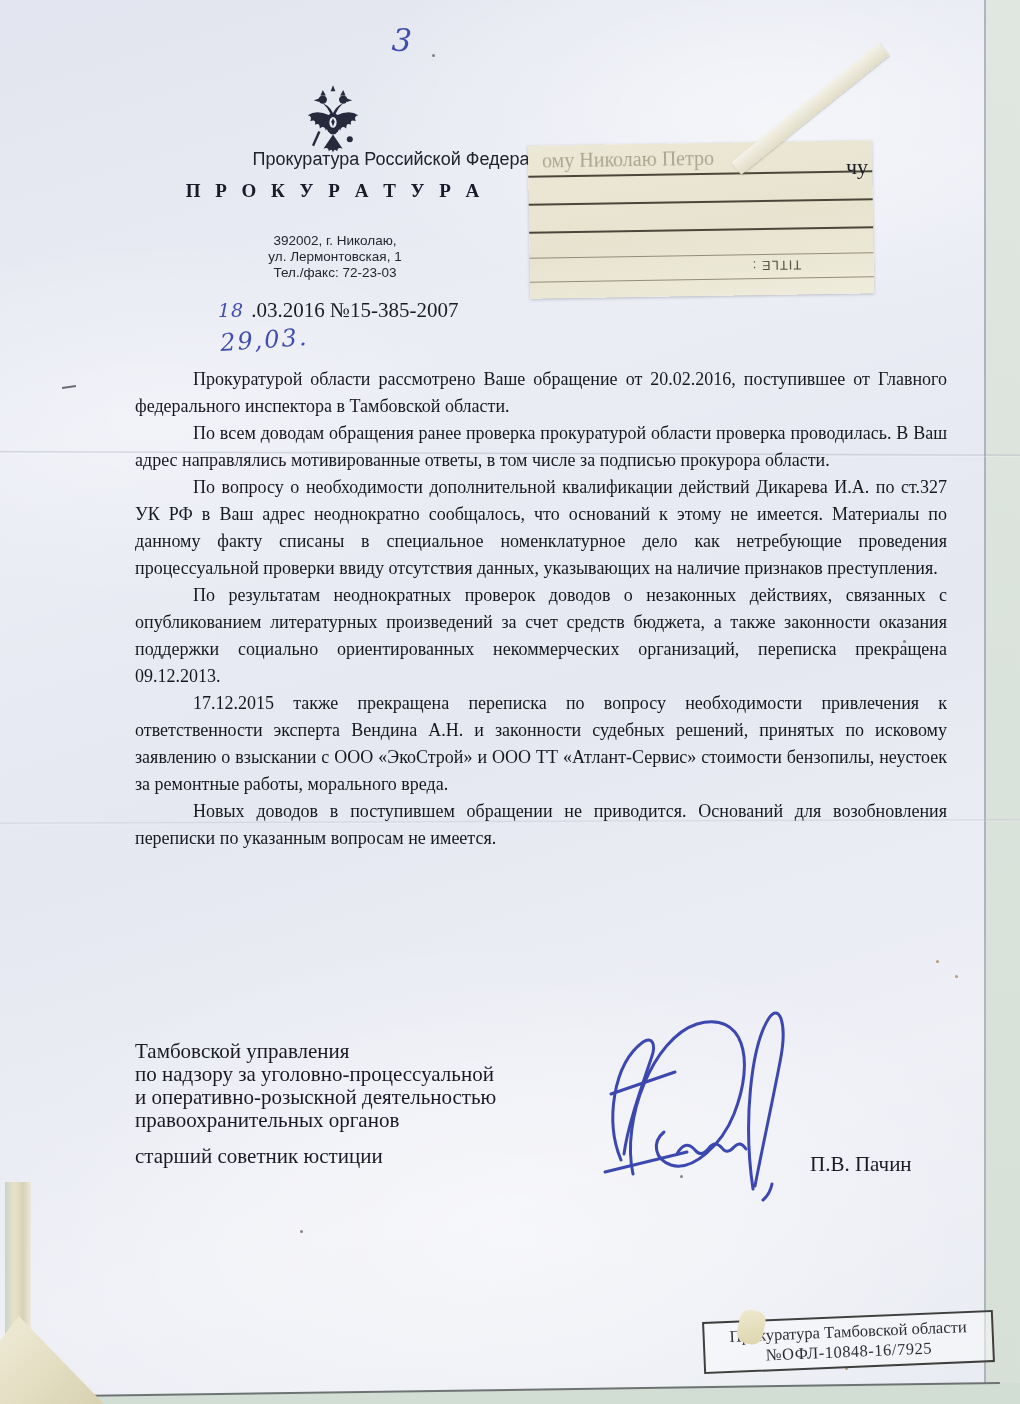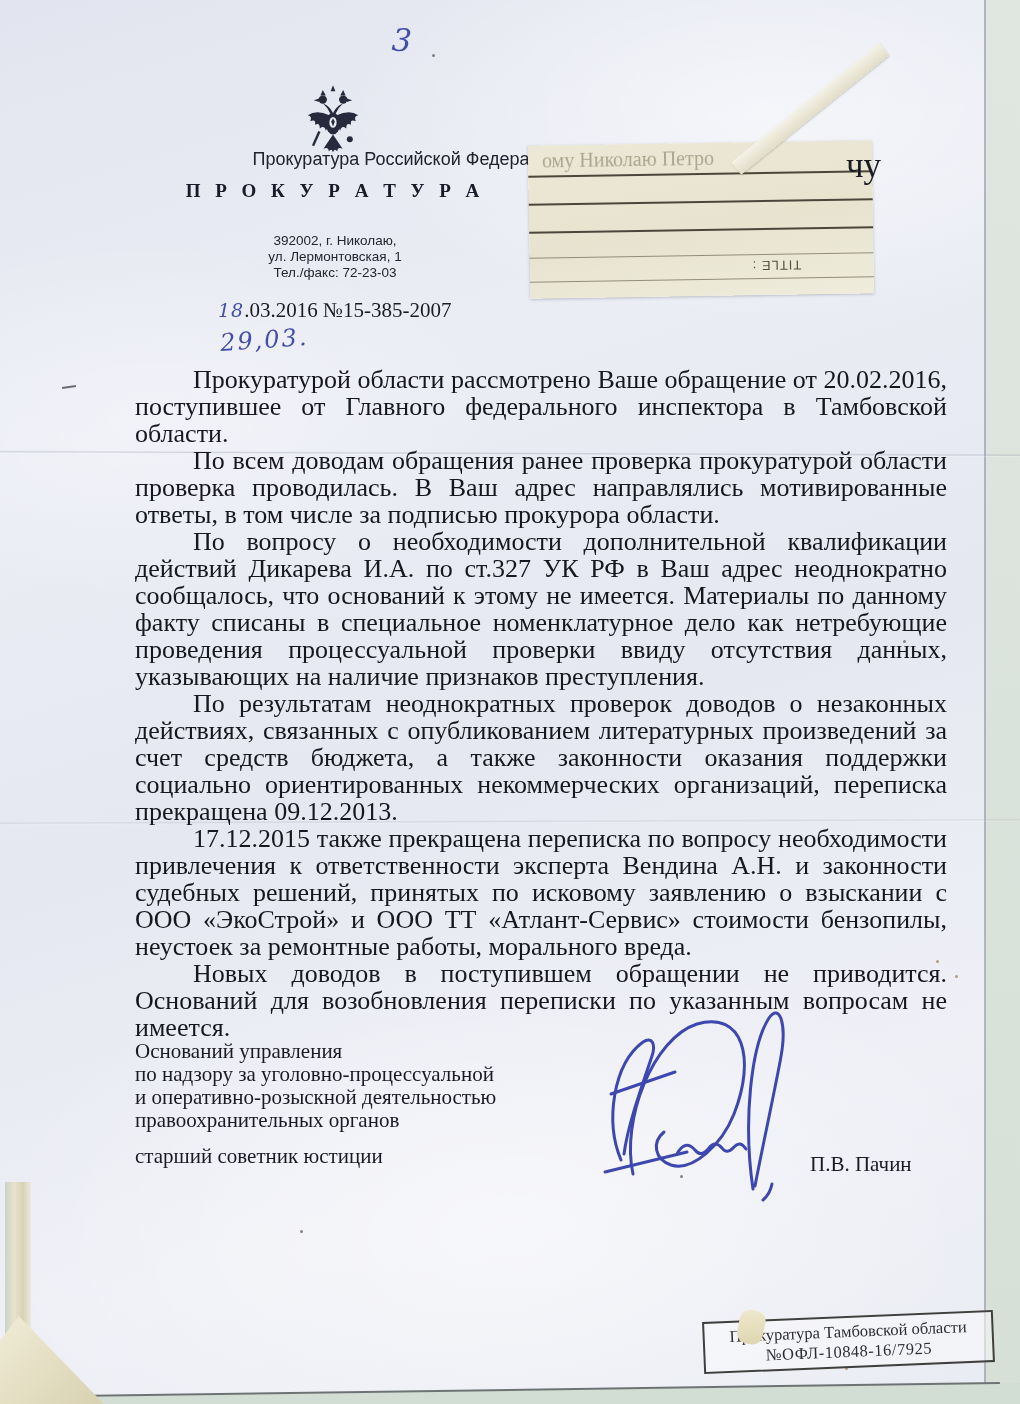--- a/index.html
+++ b/index.html
@@ -25,35 +25,35 @@
   
   .emblem{left:303px;top:84px;width:60px;height:78px;}
   .org-federal{left:110px;top:149px;width:450px;text-align:right;font-family:"Liberation Sans",sans-serif;font-size:18px;color:#20222e;}
   .org-line1{left:110px;top:180px;width:450px;text-align:center;font-weight:bold;font-size:19px;letter-spacing:5px;color:#191b28;}
   .org-line2{left:110px;top:203px;width:450px;text-align:center;font-weight:bold;font-size:20px;letter-spacing:1.5px;color:#191b28;}
   .addr{left:110px;top:233px;width:450px;text-align:center;font-family:"Liberation Sans",sans-serif;font-size:13.5px;line-height:15.5px;color:#23252f;}
   
   .ref-line{left:218px;top:298px;font-size:21px;white-space:nowrap;}
   .hw{color:#424eae;font-family:"DejaVu Serif",serif;font-style:italic;}
   .hw-day{font-size:19px;letter-spacing:1px;}
-  .ref-printed{color:#1b1b24;}
+  .ref-printed{color:#1b1b24;margin-left:7px;}
   .hw-note{left:220px;top:326px;font-size:24px;transform:rotate(-4deg);letter-spacing:2px;}
   .hw-page-num{left:392px;top:22px;font-size:31px;transform:rotate(4deg);}
   
   .slip{left:529px;top:143px;width:344px;height:153px;transform:rotate(-0.9deg);
     background:linear-gradient(172deg,#ece8d6 0%,#e7e3cf 55%,#efecdc 100%);
     box-shadow:0 1px 3px rgba(90,95,110,.35);}
   .slip-line-dark{position:absolute;left:0;width:100%;height:2px;background:#4a463a;}
   .slip-line-light{position:absolute;left:0;width:100%;height:1px;background:#928d78;}
   .slip-cut{position:absolute;left:208px;top:18px;width:190px;height:16px;background:linear-gradient(180deg,#f4f2e8,#e2ddc8);transform:rotate(-38deg);transform-origin:left center;box-shadow:0 1px 2px rgba(100,100,90,.3);}
   .slip-bleed{position:absolute;left:14px;top:4px;width:320px;font-size:20px;color:rgba(118,112,82,.55);filter:blur(.6px);white-space:nowrap;overflow:hidden;}
   .slip-title{position:absolute;left:222px;top:116px;font-family:"Liberation Sans",sans-serif;font-size:13px;color:#55513f;transform:rotate(180deg);letter-spacing:1px;}
-  .addressee-frag{left:846px;top:146px;font-size:35px;color:#1b1b24;}
+  .addressee-frag{left:846px;top:154px;font-size:22px;color:#1b1b24;}
   
-  .body-text{left:135px;top:366px;width:812px;font-size:26px;line-height:27px;text-align:justify;color:#17171f;}
+  .body-text{left:135px;top:366px;width:812px;font-size:18px;line-height:27px;text-align:justify;color:#17171f;}
   .body-text p{margin:0;text-indent:58px;}
   
   .signoff{left:135px;top:1040px;width:480px;font-size:21px;line-height:23px;color:#1a1a23;}
   .signoff .gap{height:13px;}
   .signer{left:810px;top:1152px;font-size:21px;color:#1a1a23;}
   .sig-svg{left:593px;top:1002px;}
   
   .stamp{left:703px;top:1316px;width:287px;height:48px;transform:rotate(-2.4deg);border:2px solid #3f3f3e;
     background:rgba(250,250,252,.55);text-align:center;color:#2d2d34;}
   .stamp-l1{margin-top:4px;font-size:16.5px;}
@@ -137,21 +137,21 @@
   <div class="abs body-text">
     <p>Прокуратурой области рассмотрено Ваше обращение от 20.02.2016, поступившее от Главного федерального инспектора в Тамбовской области.</p>
     <p>По всем доводам обращения ранее проверка прокуратурой области проверка проводилась. В Ваш адрес направлялись мотивированные ответы, в том числе за подписью прокурора области.</p>
     <p>По вопросу о необходимости дополнительной квалификации действий Дикарева И.А. по ст.327 УК РФ в Ваш адрес неоднократно сообщалось, что оснований к этому не имеется. Материалы по данному факту списаны в специальное номенклатурное дело как нетребующие проведения процессуальной проверки ввиду отсутствия данных, указывающих на наличие признаков преступления.</p>
     <p>По результатам неоднократных проверок доводов о незаконных действиях, связанных с опубликованием литературных произведений за счет средств бюджета, а также законности оказания поддержки социально ориентированных некоммерческих организаций, переписка прекращена 09.12.2013.</p>
     <p>17.12.2015 также прекращена переписка по вопросу необходимости привлечения к ответственности эксперта Вендина А.Н. и законности судебных решений, принятых по исковому заявлению о взыскании с ООО «ЭкоСтрой» и ООО ТТ «Атлант-Сервис» стоимости бензопилы, неустоек за ремонтные работы, морального вреда.</p>
     <p>Новых доводов в поступившем обращении не приводится. Оснований для возобновления переписки по указанным вопросам не имеется.</p>
   </div>
 
   <div class="abs signoff">
-    <div>Оснований управления</div>
+    <div>Тамбовской управления</div>
     <div>по надзору за уголовно-процессуальной</div>
     <div>и оперативно-розыскной деятельностью</div>
     <div>правоохранительных органов</div>
     <div class="gap"></div>
     <div>старший советник юстиции</div>
   </div>
 
   <div class="abs sig-svg">
     <svg width="232" height="206" viewBox="0 0 232 206" xmlns="http://www.w3.org/2000/svg">
       <g fill="none" stroke="#3c48b0" stroke-width="3" stroke-linecap="round">

